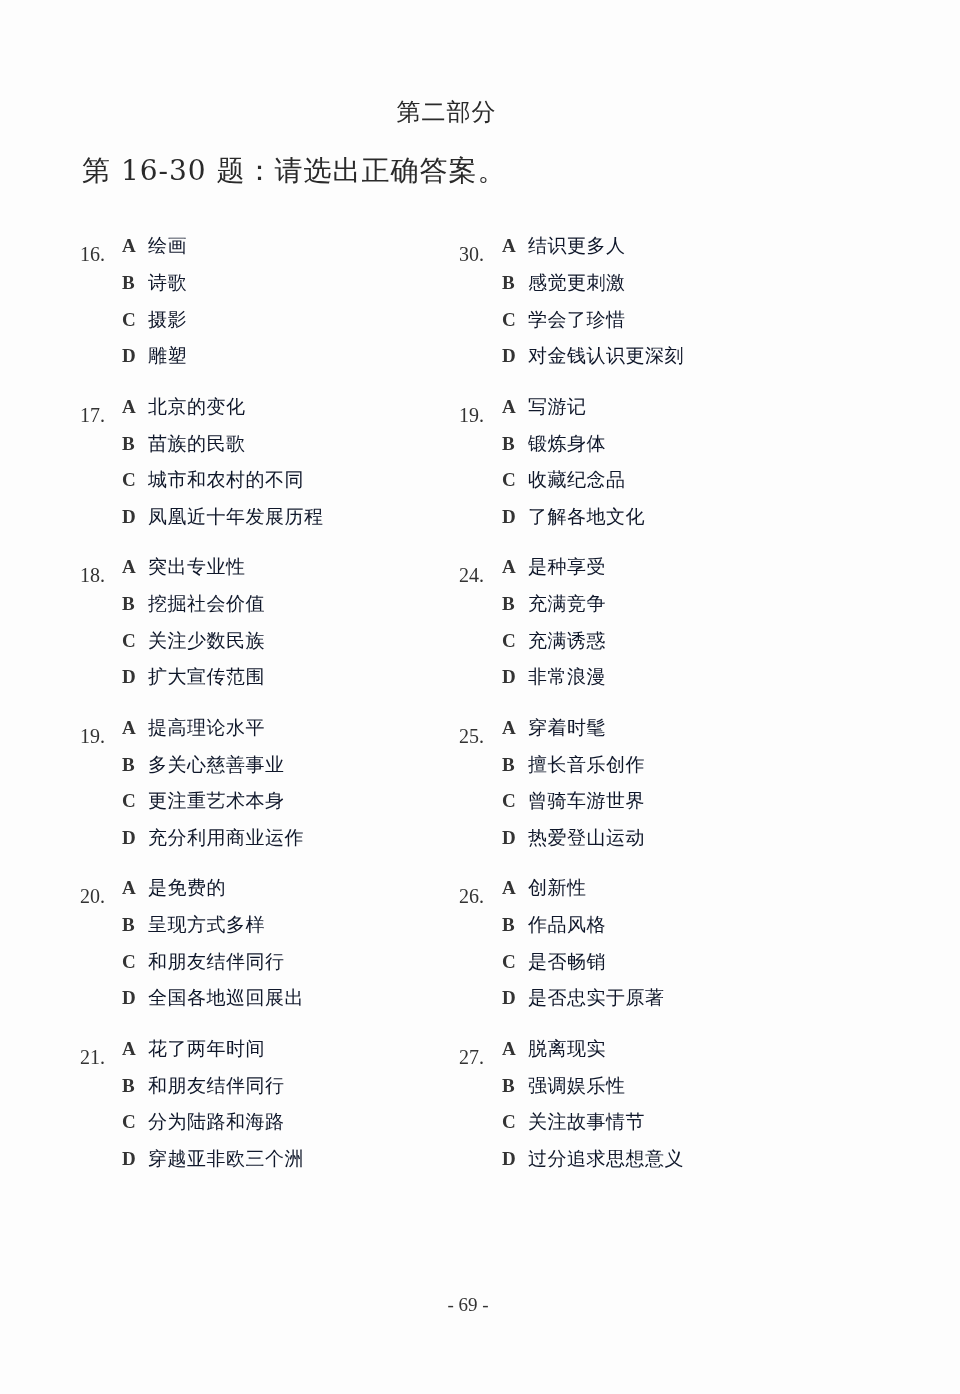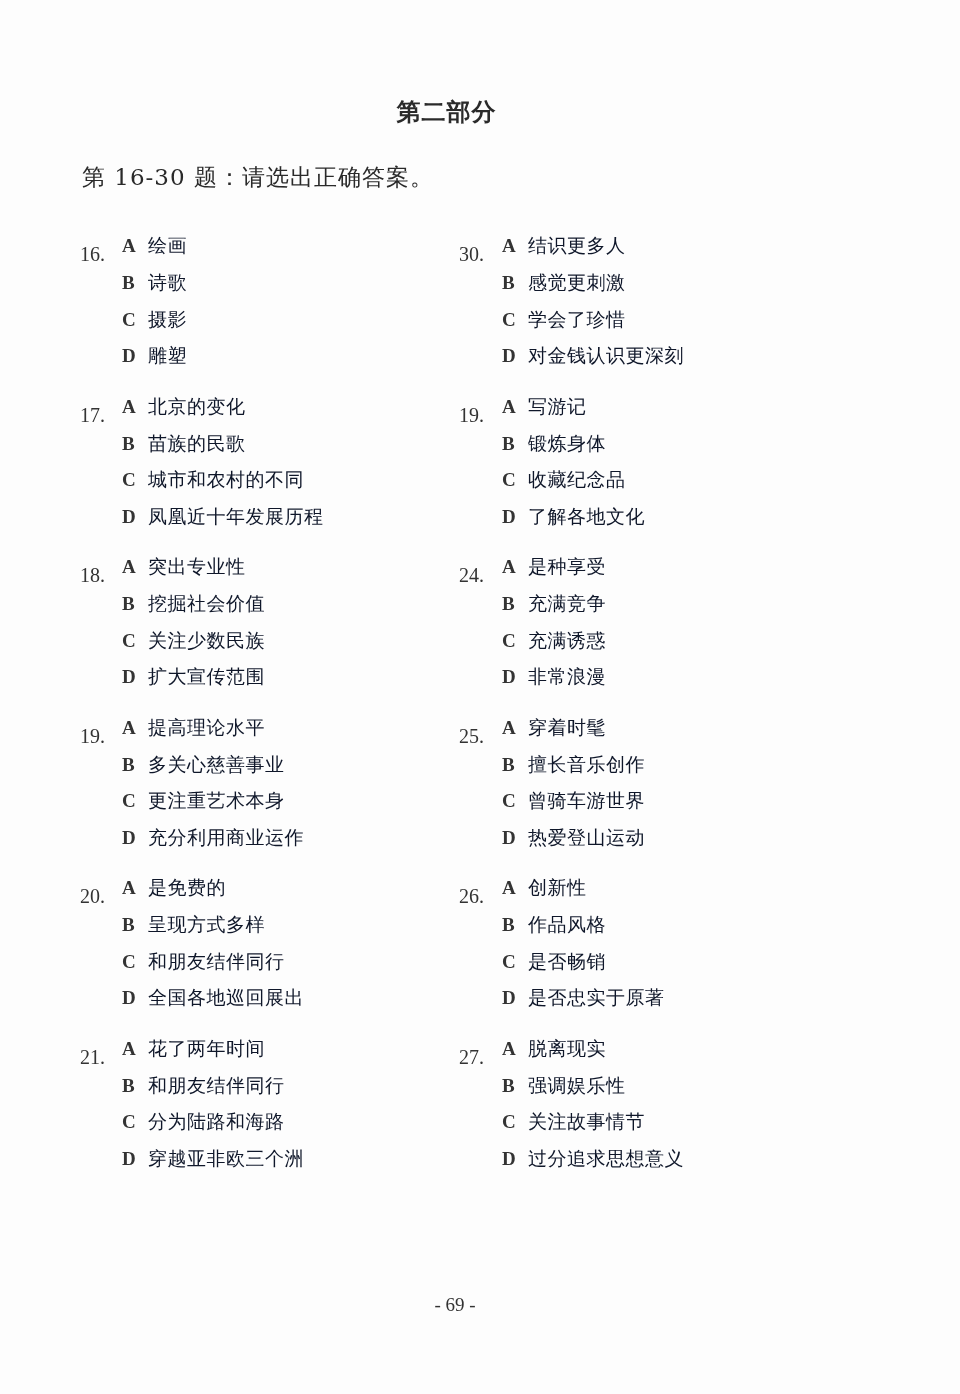--- a/index.html
+++ b/index.html
@@ -22,30 +22,28 @@
       background: #fdfdfd;
     }
     .section-title {
       position: absolute;
       left: 0; width: 893px;
       top: 96px;
       text-align: center;
       font-size: 24px;
       letter-spacing: 1px;
       color: #2a2a2a;
-      font-weight: bold;
     }
     .instruction {
       position: absolute;
       left: 82px;
       top: 152px;
-      font-size: 23px;
+      font-size: 28px;
       letter-spacing: 1px;
       color: #2a2a2a;
-      margin-top: 10px;
     }
     .column {
       position: absolute;
       top: 228px;
     }
     .col-left { left: 80px; }
     .col-right { left: 459px; }
     .question {
       position: relative;
       height: 160.5px;
@@ -85,20 +83,21 @@
     }
     .col-right .options { left: 43px; }
     .page-number {
       position: absolute;
       left: 0; width: 910px;
       top: 1294px;
       text-align: center;
       font-family: "Liberation Serif", serif;
       font-size: 19px;
       color: #333;
+      padding-left: 13px;
     }
   </style>
 </head>
 <body>
 
 <div class="page">
   <div class="section-title">第二部分</div>
   <div class="instruction">第 16-30 题：请选出正确答案。</div>
 
   <div class="column col-left" id="col-left">

